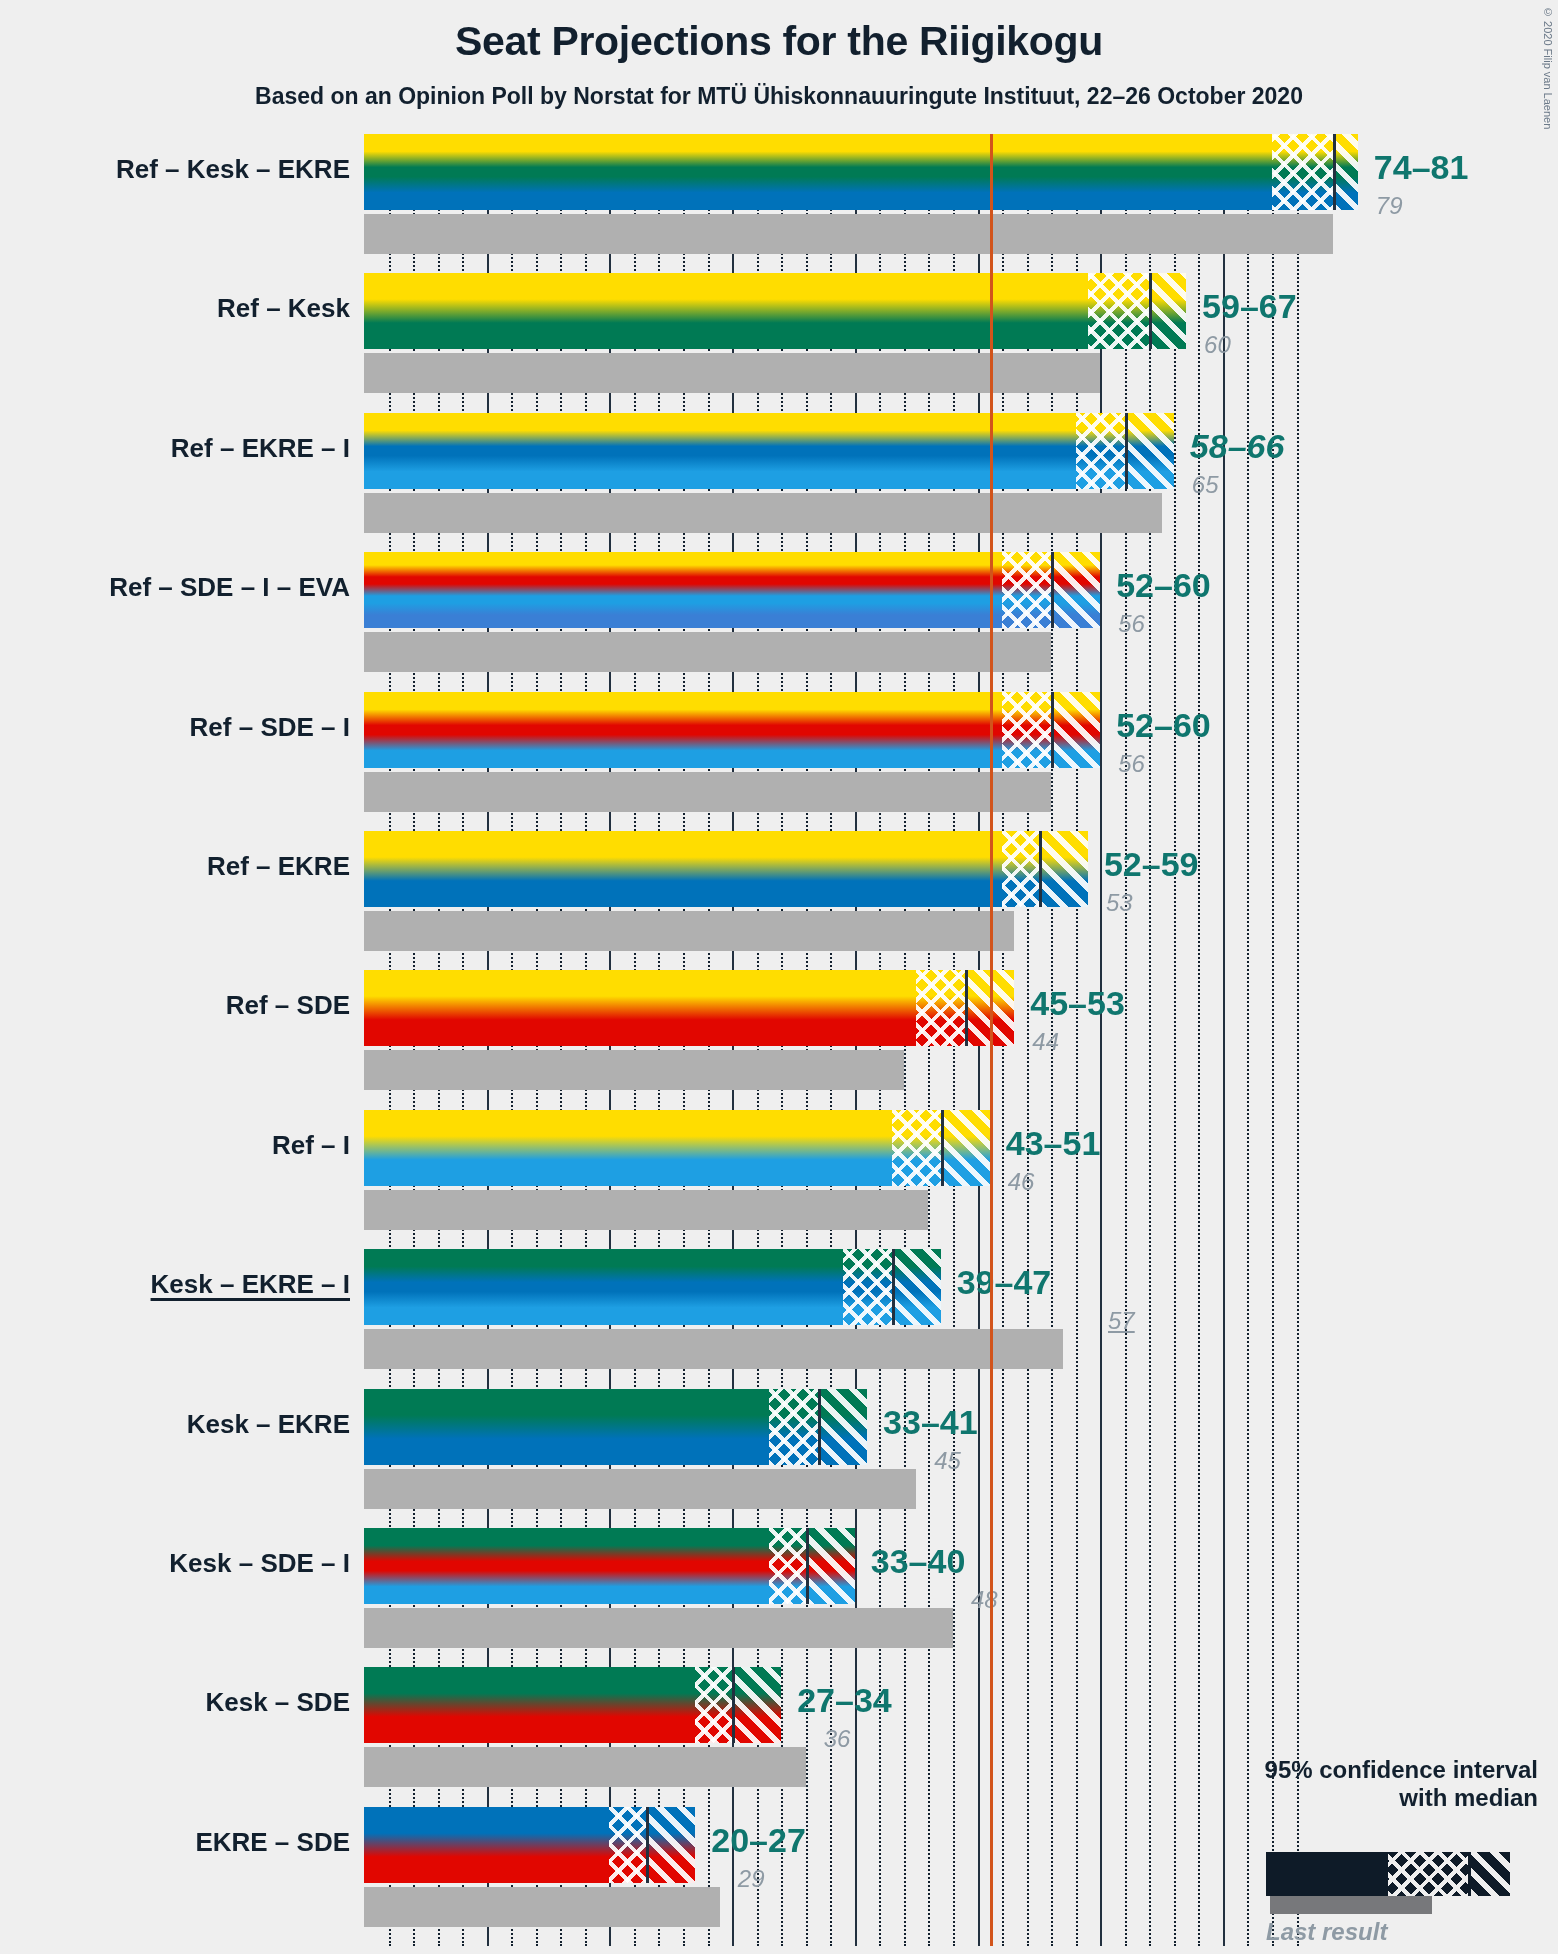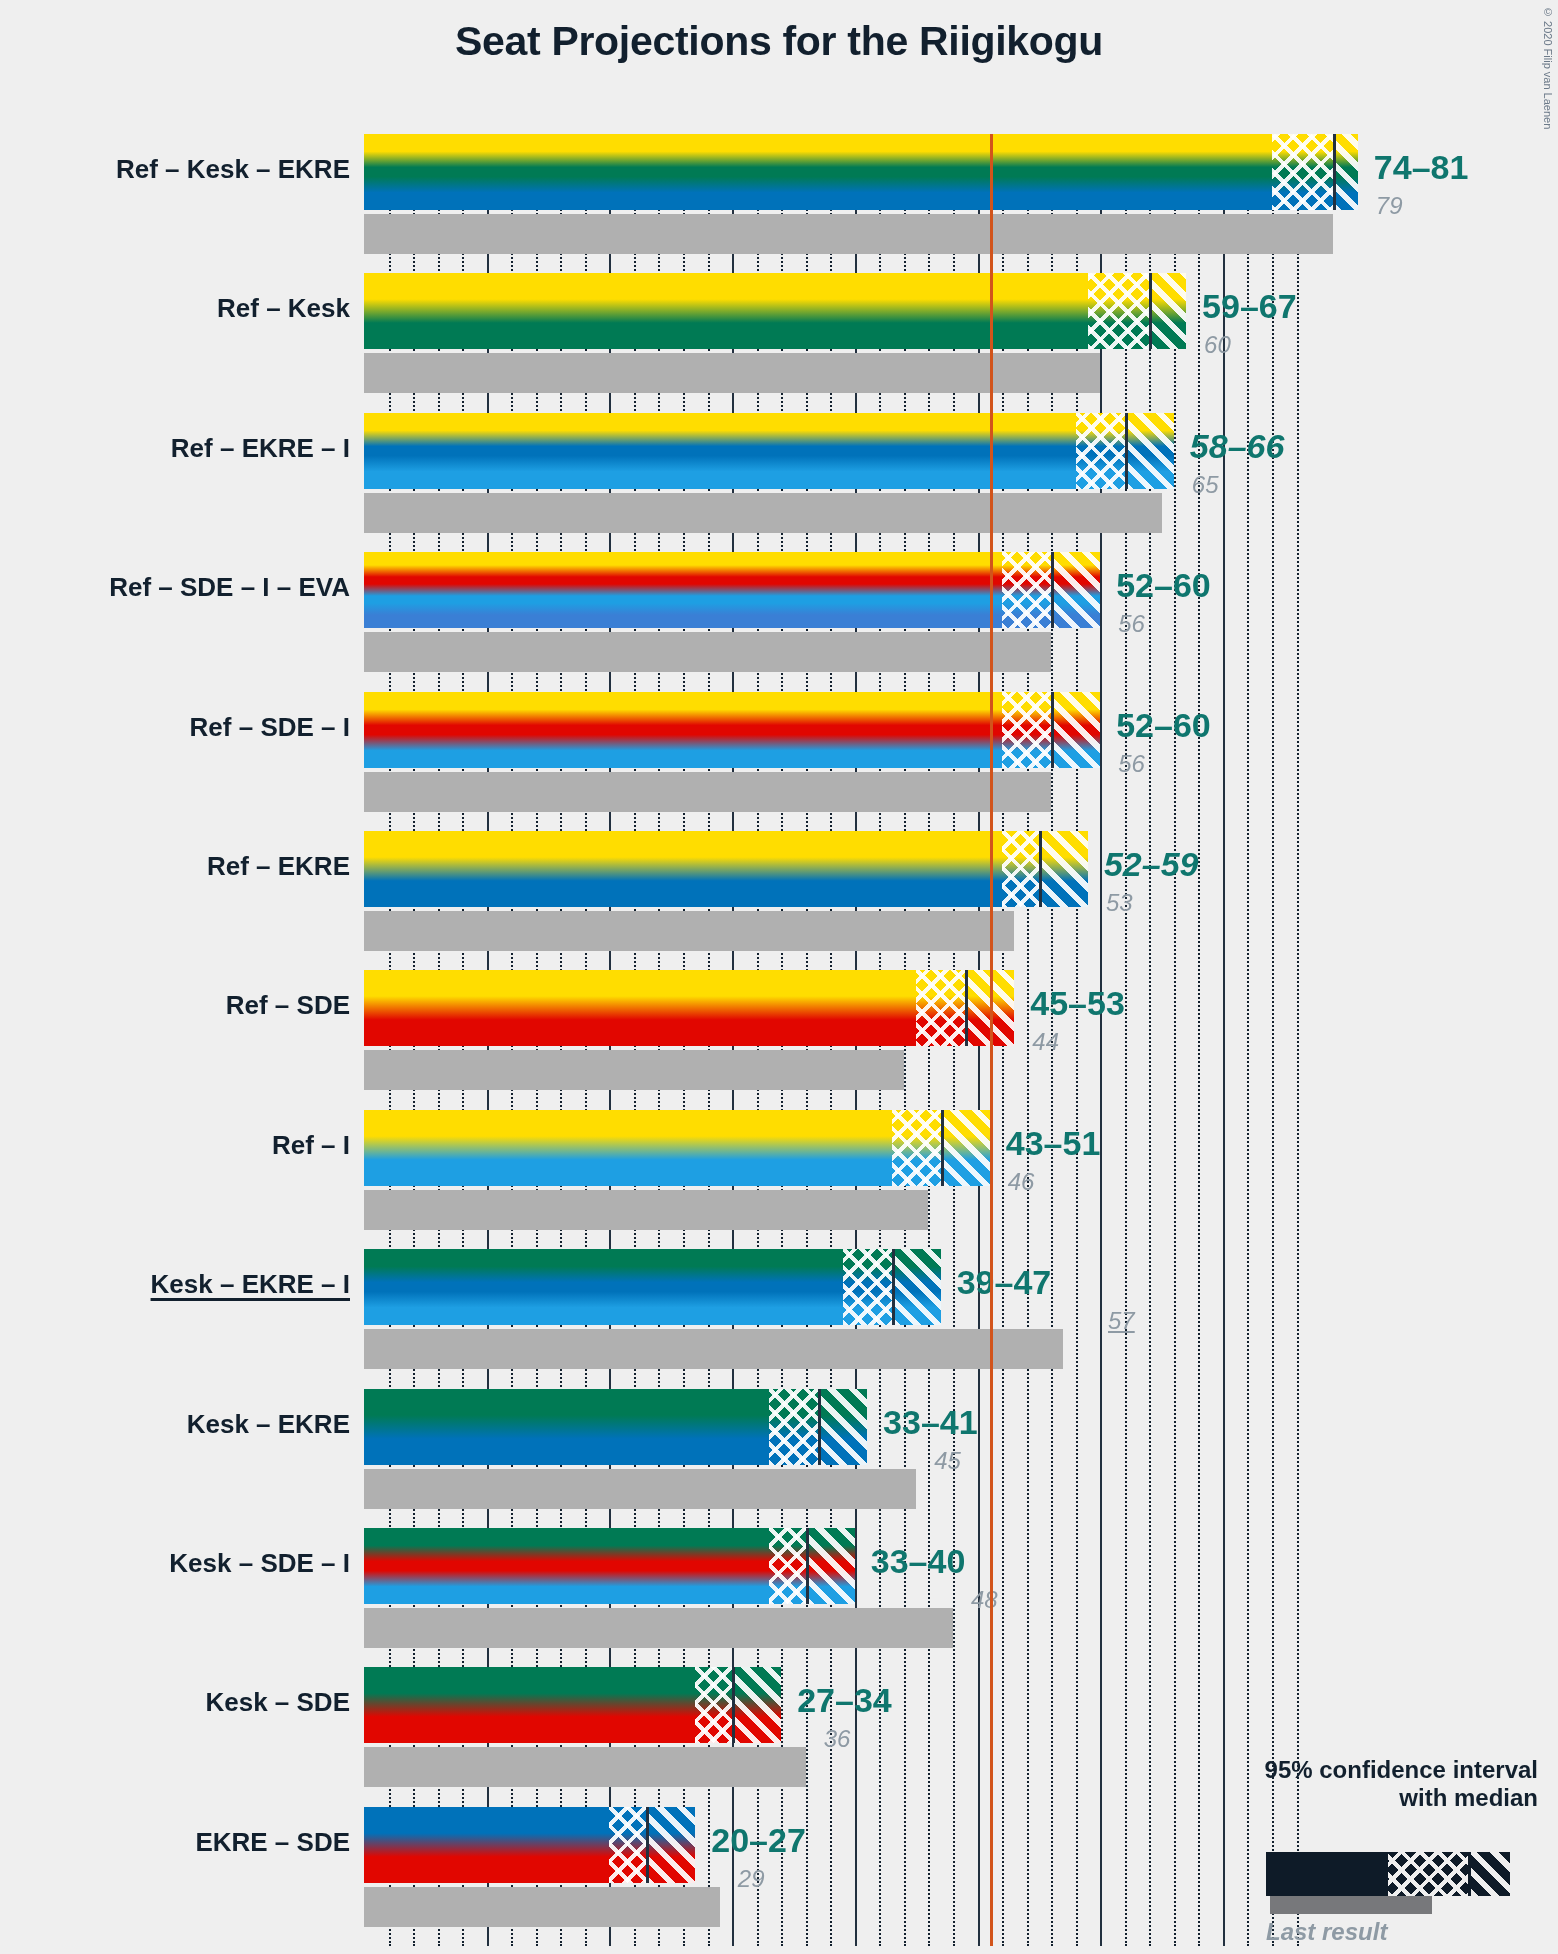--- a/index.html
+++ b/index.html
@@ -88,20 +88,21 @@
   .legendlast{position:absolute;left:70px;top:140px;width:162px;height:18px;background:#77787b;}
   .legendlastlabel{position:absolute;left:66px;top:162px;width:244px;
     font-size:24px;font-style:italic;font-weight:bold;color:#8e9aa4;}
 </style>
 </head>
 <body>
 
 <div id="chart">
 
   <div class="title">Seat Projections for the Riigikogu</div>
+  <div class="subtitle">Based on an Opinion Poll by Norstat for MTÜ Ühiskonnauuringute Instituut, 22–26 October 2020</div>
   <div class="copyright">© 2020 Filip van Laenen</div>
 
   <div class="plot">
     <div class="grid" id="gridlayer" style="width: 932.52px;">
         <div class="gl" style="left: 24.54px;"></div>
         <div class="gl" style="left: 49.08px;"></div>
         <div class="gl" style="left: 73.62px;"></div>
         <div class="gl" style="left: 98.16px;"></div>
         <div class="gl major" style="left: 122.7px;"></div>
         <div class="gl" style="left: 147.24px;"></div>
@@ -202,21 +203,21 @@
         </div>
         <div class="row" style="top: 831px; height: 120px;">
           <div class="rowlabel" style="top: 20px;">Ref – EKRE</div>
           <div class="bar" style="width: 723.93px;">
             <div class="barfill" style="background: linear-gradient(rgb(255, 221, 0) 15.63%, rgb(255, 221, 0) 34.38%, rgb(0, 114, 186) 65.63%, rgb(0, 114, 186) 84.38%);"></div>
             <div class="hatchA" style="left: 638.04px; width: 36.81px;"></div>
             <div class="hatchB" style="left: 674.85px; width: 49.08px;"></div>
             <div class="medline" style="left: 674.85px;"></div>
           </div>
           <div class="lastresult" style="top: 80px; width: 650.31px;"></div>
-          <div class="valmain" style="left: 1103.93px; top: 14px; font-style: italic;">52–59</div>
+          <div class="valmain" style="left: 1103.93px; top: 14px;">52–59</div>
           <div class="vallast" style="left: 1105.93px; top: 58px;">53</div>
         </div>
         <div class="row" style="top: 970.4px; height: 120px;">
           <div class="rowlabel" style="top: 20px;">Ref – SDE</div>
           <div class="bar" style="width: 650.31px;">
             <div class="barfill" style="background: linear-gradient(rgb(255, 221, 0) 15.63%, rgb(255, 221, 0) 34.38%, rgb(225, 6, 0) 65.63%, rgb(225, 6, 0) 84.38%);"></div>
             <div class="hatchA" style="left: 552.15px; width: 49.08px;"></div>
             <div class="hatchB" style="left: 601.23px; width: 49.08px;"></div>
             <div class="medline" style="left: 601.23px;"></div>
           </div>

